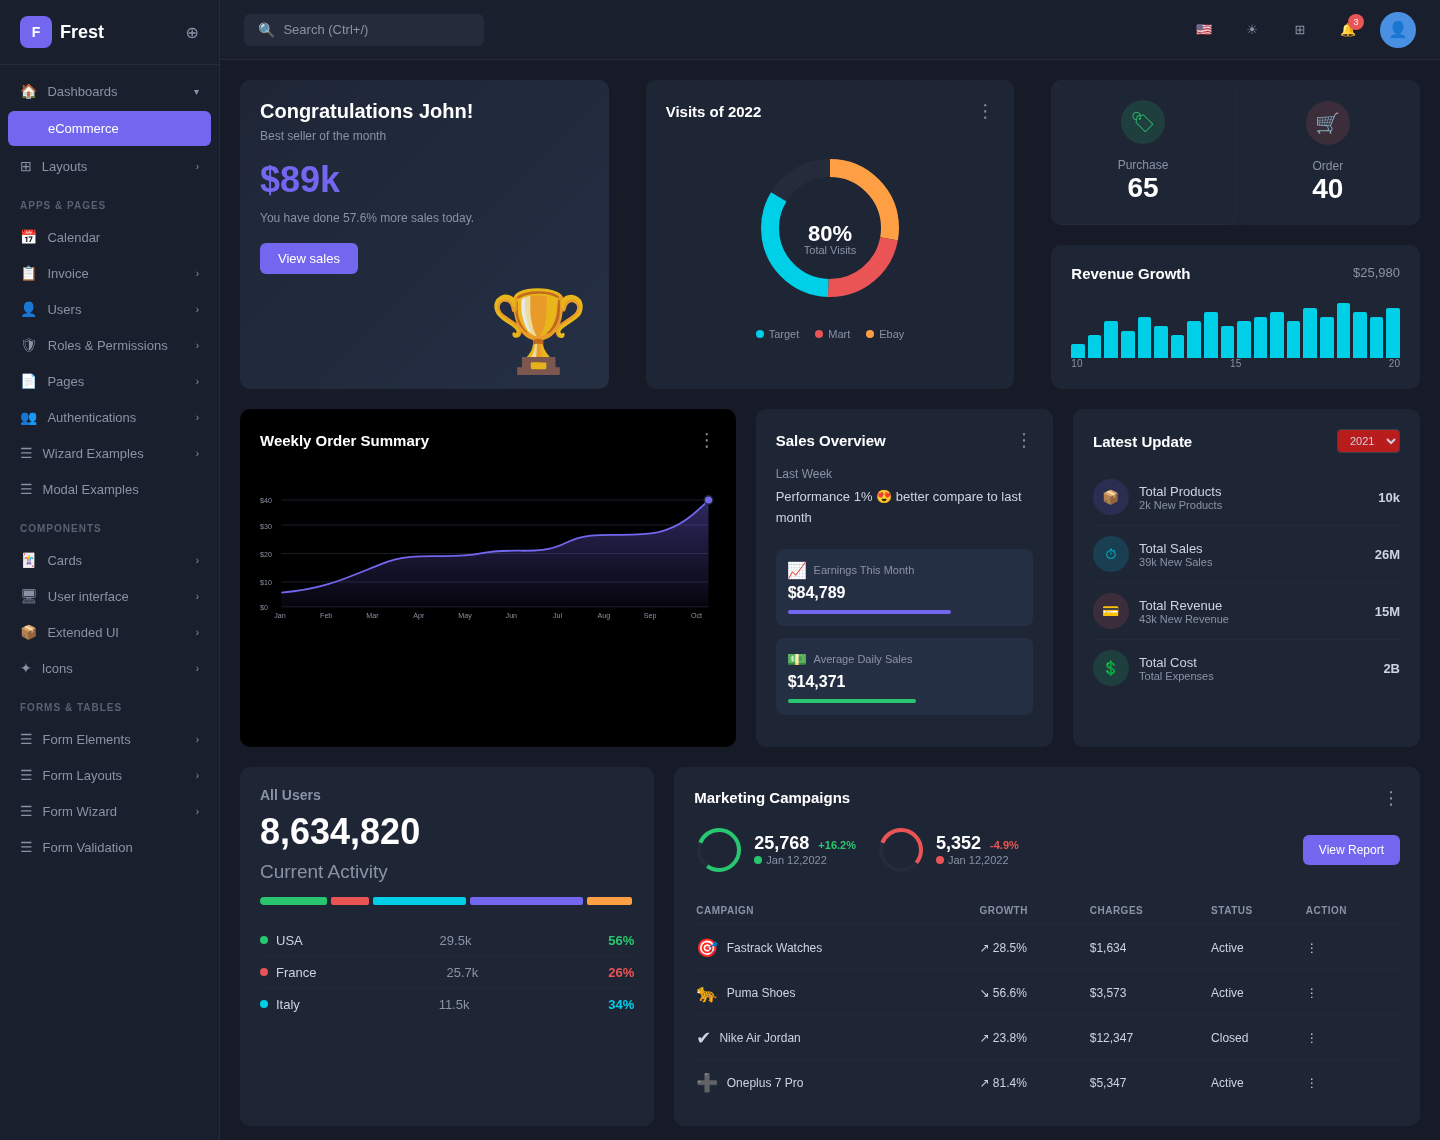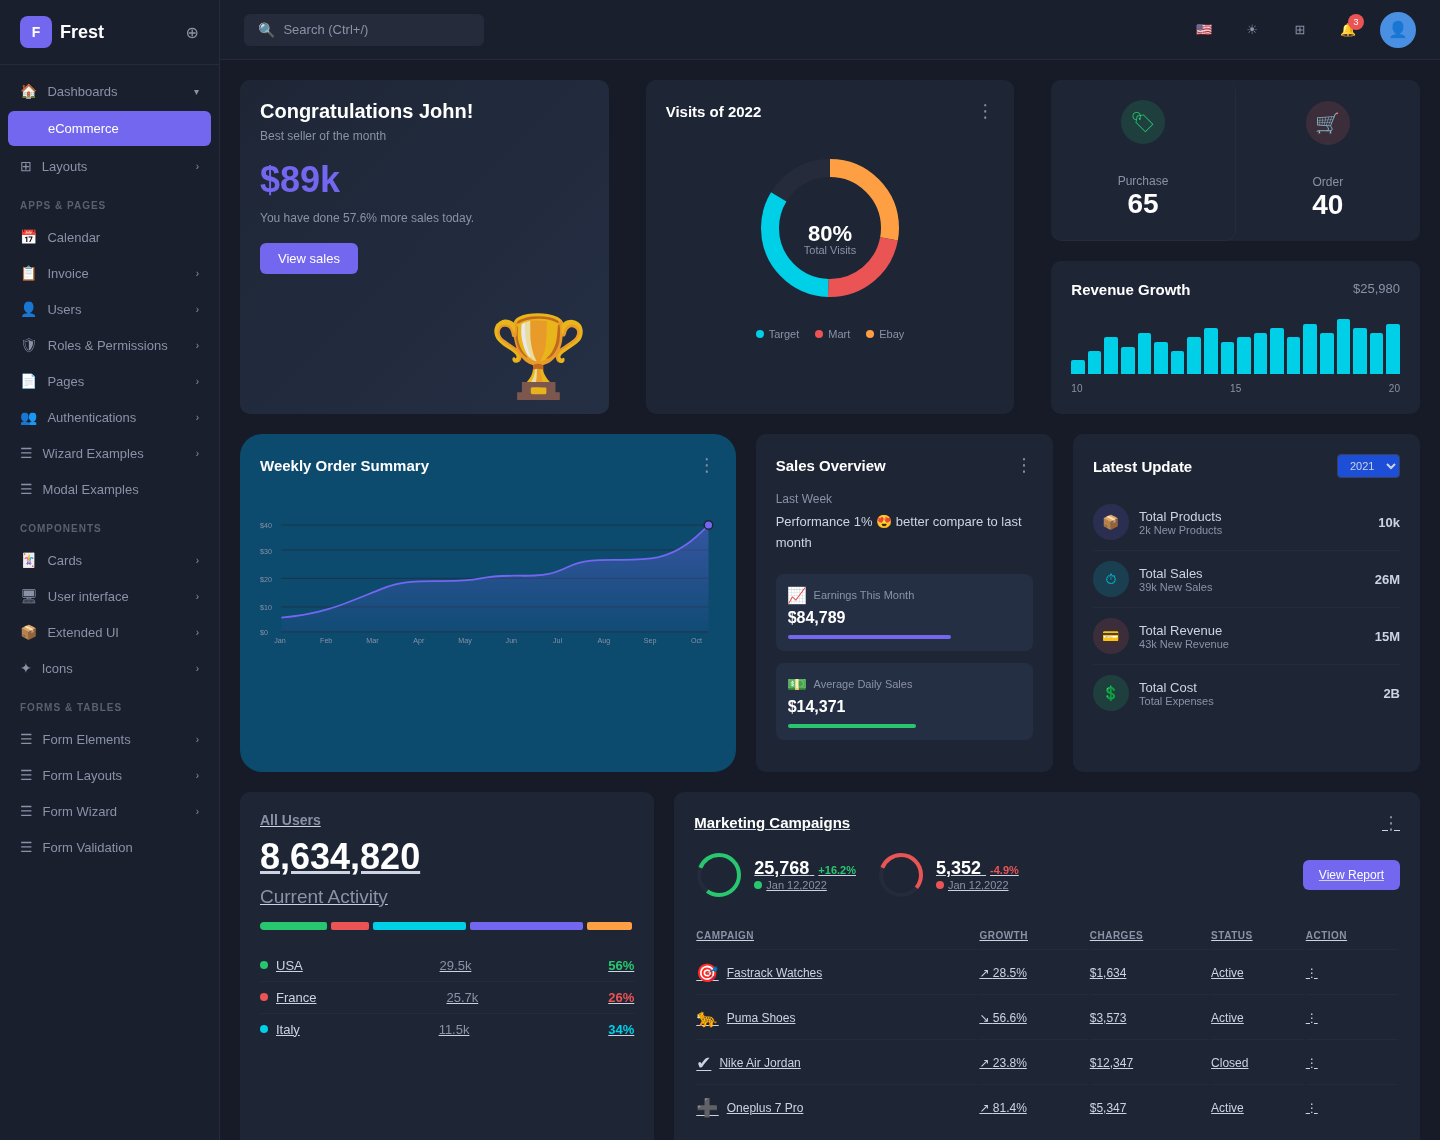--- a/index.html
+++ b/index.html
@@ -38,69 +38,69 @@
     .congrats-card h2 { font-size: 20px; color: white; margin-bottom: 6px; }
     .congrats-card .subtitle { color: #8a92a6; font-size: 12px; margin-bottom: 16px; }
     .congrats-amount { color: #7367f0; font-size: 36px; font-weight: 700; margin-bottom: 8px; }
     .congrats-desc { color: #8a92a6; font-size: 12px; margin-bottom: 16px; line-height: 1.5; }
     .btn-primary { background: #7367f0; color: white; border: none; border-radius: 6px; padding: 8px 18px; font-size: 13px; cursor: pointer; }
     .trophy { position: absolute; right: 20px; bottom: 10px; font-size: 80px; opacity: 0.9; }
     .mini-card { background: #1e2636; border-radius: 10px; padding: 20px; display: flex; flex-direction: column; align-items: center; justify-content: center; text-align: center; }
     .mini-card:first-child { border-right: 1px solid #252b3a; border-bottom: 1px solid #252b3a; }
     .mini-card-icon { width: 44px; height: 44px; border-radius: 50%; display: flex; align-items: center; justify-content: center; margin-bottom: 10px; font-size: 20px; }
     .mini-card-value { font-size: 28px; font-weight: 700; color: white; }
-    .mini-card-label { font-size: 12px; color: #8a92a6; margin-top: 20px; }
+    .mini-card-label { font-size: 12px; color: #8a92a6; margin-top: 4px; }
     
     
     .donut-container { display: flex; flex-direction: column; align-items: center; justify-content: center; }
     .donut-center { position: relative; width: 160px; height: 160px; margin: 10px auto; }
     .donut-label { text-align: center; margin-top: 6px; font-size: 22px; font-weight: 700; color: white; position: absolute; top: 50%; left: 50%; transform: translate(-50%,-50%); }
     .donut-sublabel { position: absolute; top: 60%; left: 50%; transform: translate(-50%, 0); font-size: 11px; color: #8a92a6; }
     .donut-legend { display: flex; gap: 16px; margin-top: 10px; justify-content: center; }
     .legend-item { display: flex; align-items: center; gap: 5px; font-size: 11px; color: #8a92a6; }
     .legend-dot { width: 8px; height: 8px; border-radius: 50%; }
     .revenue-header { display: flex; justify-content: space-between; margin-bottom: 16px; }
     .revenue-title { font-size: 15px; font-weight: 600; color: white; }
     .revenue-amount { font-size: 13px; color: #8a92a6; }
     .bar-chart { display: flex; align-items: flex-end; gap: 3px; height: 60px; }
     .bar { background: #00cfe8; border-radius: 2px 2px 0 0; min-width: 8px; }
-    .chart-labels { display: flex; justify-content: space-between; color: #8a92a6; font-size: 10px; margin-top: 9px; }
+    .chart-labels { display: flex; justify-content: space-between; color: #8a92a6; font-size: 10px; margin-top: 0; }
     
     
     .second-row { display: grid; grid-template-columns: 2fr 1.2fr 1.4fr; gap: 20px; margin-top: 20px; }
     
     
-    .line-chart-card { background: #0c4a6e; border-radius: 22px; padding: 20px; }
+    .line-chart-card { background: #000000; border-radius: 10px; padding: 20px; }
     .card-header { display: flex; justify-content: space-between; align-items: center; margin-bottom: 16px; }
     .card-title { font-size: 15px; font-weight: 600; color: white; }
     .dots-menu { color: #8a92a6; cursor: pointer; font-size: 18px; }
     
     
     .sales-overview { background: #1e2636; border-radius: 10px; padding: 20px; }
     .sales-last-week { font-size: 12px; color: #8a92a6; margin-bottom: 6px; }
     .sales-performance { font-size: 13px; color: #cdd3e0; line-height: 1.6; margin-bottom: 20px; }
     .sales-metric { background: #252f44; border-radius: 8px; padding: 12px; margin-bottom: 12px; }
     .metric-label { font-size: 11px; color: #8a92a6; display: flex; align-items: center; gap: 6px; margin-bottom: 4px; }
     .metric-value { font-size: 16px; font-weight: 600; color: white; margin-bottom: 8px; }
     .metric-bar { height: 4px; border-radius: 2px; }
     
     
     .latest-update { background: #1e2636; border-radius: 10px; padding: 20px; }
     .update-header { display: flex; justify-content: space-between; align-items: center; margin-bottom: 16px; }
-    .year-select { background: #1d4ed8; color: #cdd3e0; border: 1px solid #3a4155; border-radius: 4px; padding: 4px 8px; font-size: 11px; }
+    .year-select { background: #b91c1c; color: #cdd3e0; border: 1px solid #3a4155; border-radius: 4px; padding: 4px 8px; font-size: 11px; }
     .update-item { display: flex; justify-content: space-between; align-items: center; padding: 10px 0; border-bottom: 1px solid #252b3a; }
     .update-item:last-child { border-bottom: none; }
     .update-icon { width: 36px; height: 36px; border-radius: 50%; display: flex; align-items: center; justify-content: center; margin-right: 10px; font-size: 14px; }
     .update-info { flex: 1; }
     .update-name { font-size: 13px; color: #cdd3e0; font-weight: 500; }
     .update-sub { font-size: 11px; color: #8a92a6; }
     .update-value { font-size: 13px; font-weight: 600; color: #cdd3e0; }
     
     
-    .third-row { display: grid; grid-template-columns: 1fr 1.8fr; gap: 20px; margin-top: 20px; text-decoration: underline; }
+    .third-row { display: grid; grid-template-columns: 1fr 1.8fr; gap: 20px; margin-top: 20px; }
     
     
     .all-users-card { background: #1e2636; border-radius: 10px; padding: 20px; }
     .users-count { font-size: 36px; font-weight: 700; color: white; margin: 8px 0; }
     .users-label { font-size: 19px; color: #8a92a6; margin-bottom: 14px; }
     .activity-bars { display: flex; gap: 4px; height: 8px; border-radius: 4px; overflow: hidden; margin-bottom: 20px; }
     .activity-bar { height: 100%; border-radius: 2px; }
     .user-row { display: flex; align-items: center; justify-content: space-between; padding: 8px 0; border-bottom: 1px solid #252b3a; }
     .user-row:last-child { border-bottom: none; }
     .user-country { display: flex; align-items: center; gap: 8px; }

